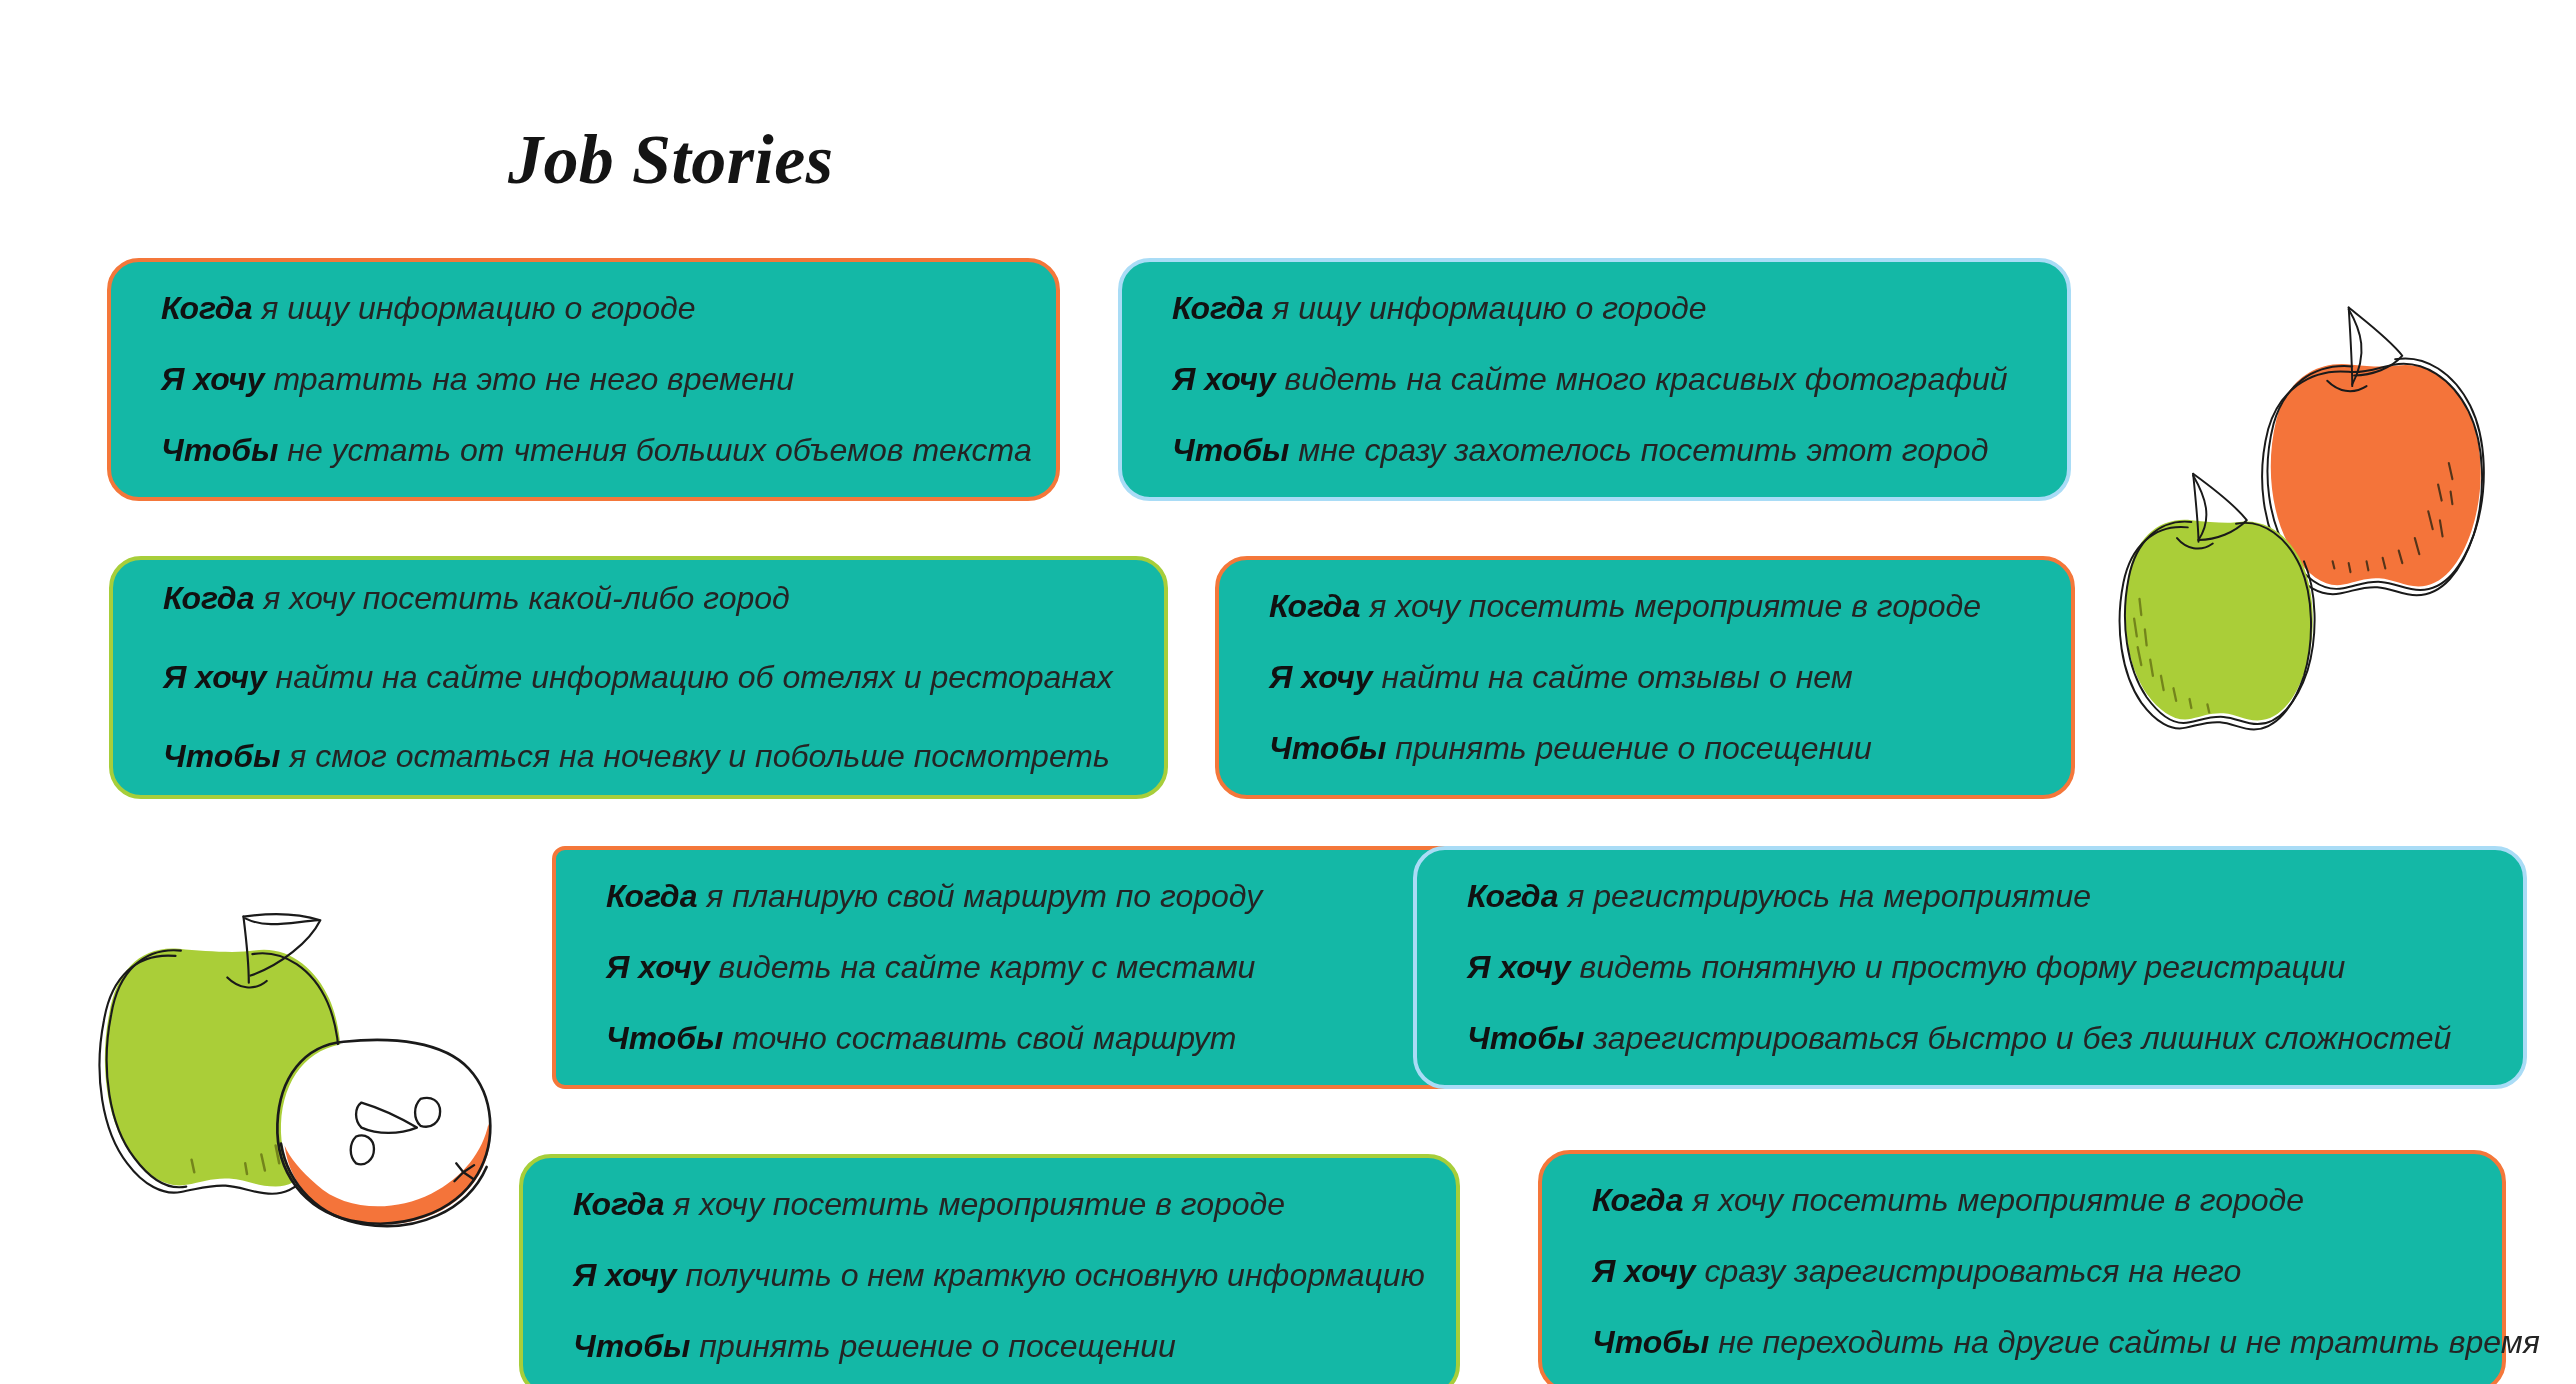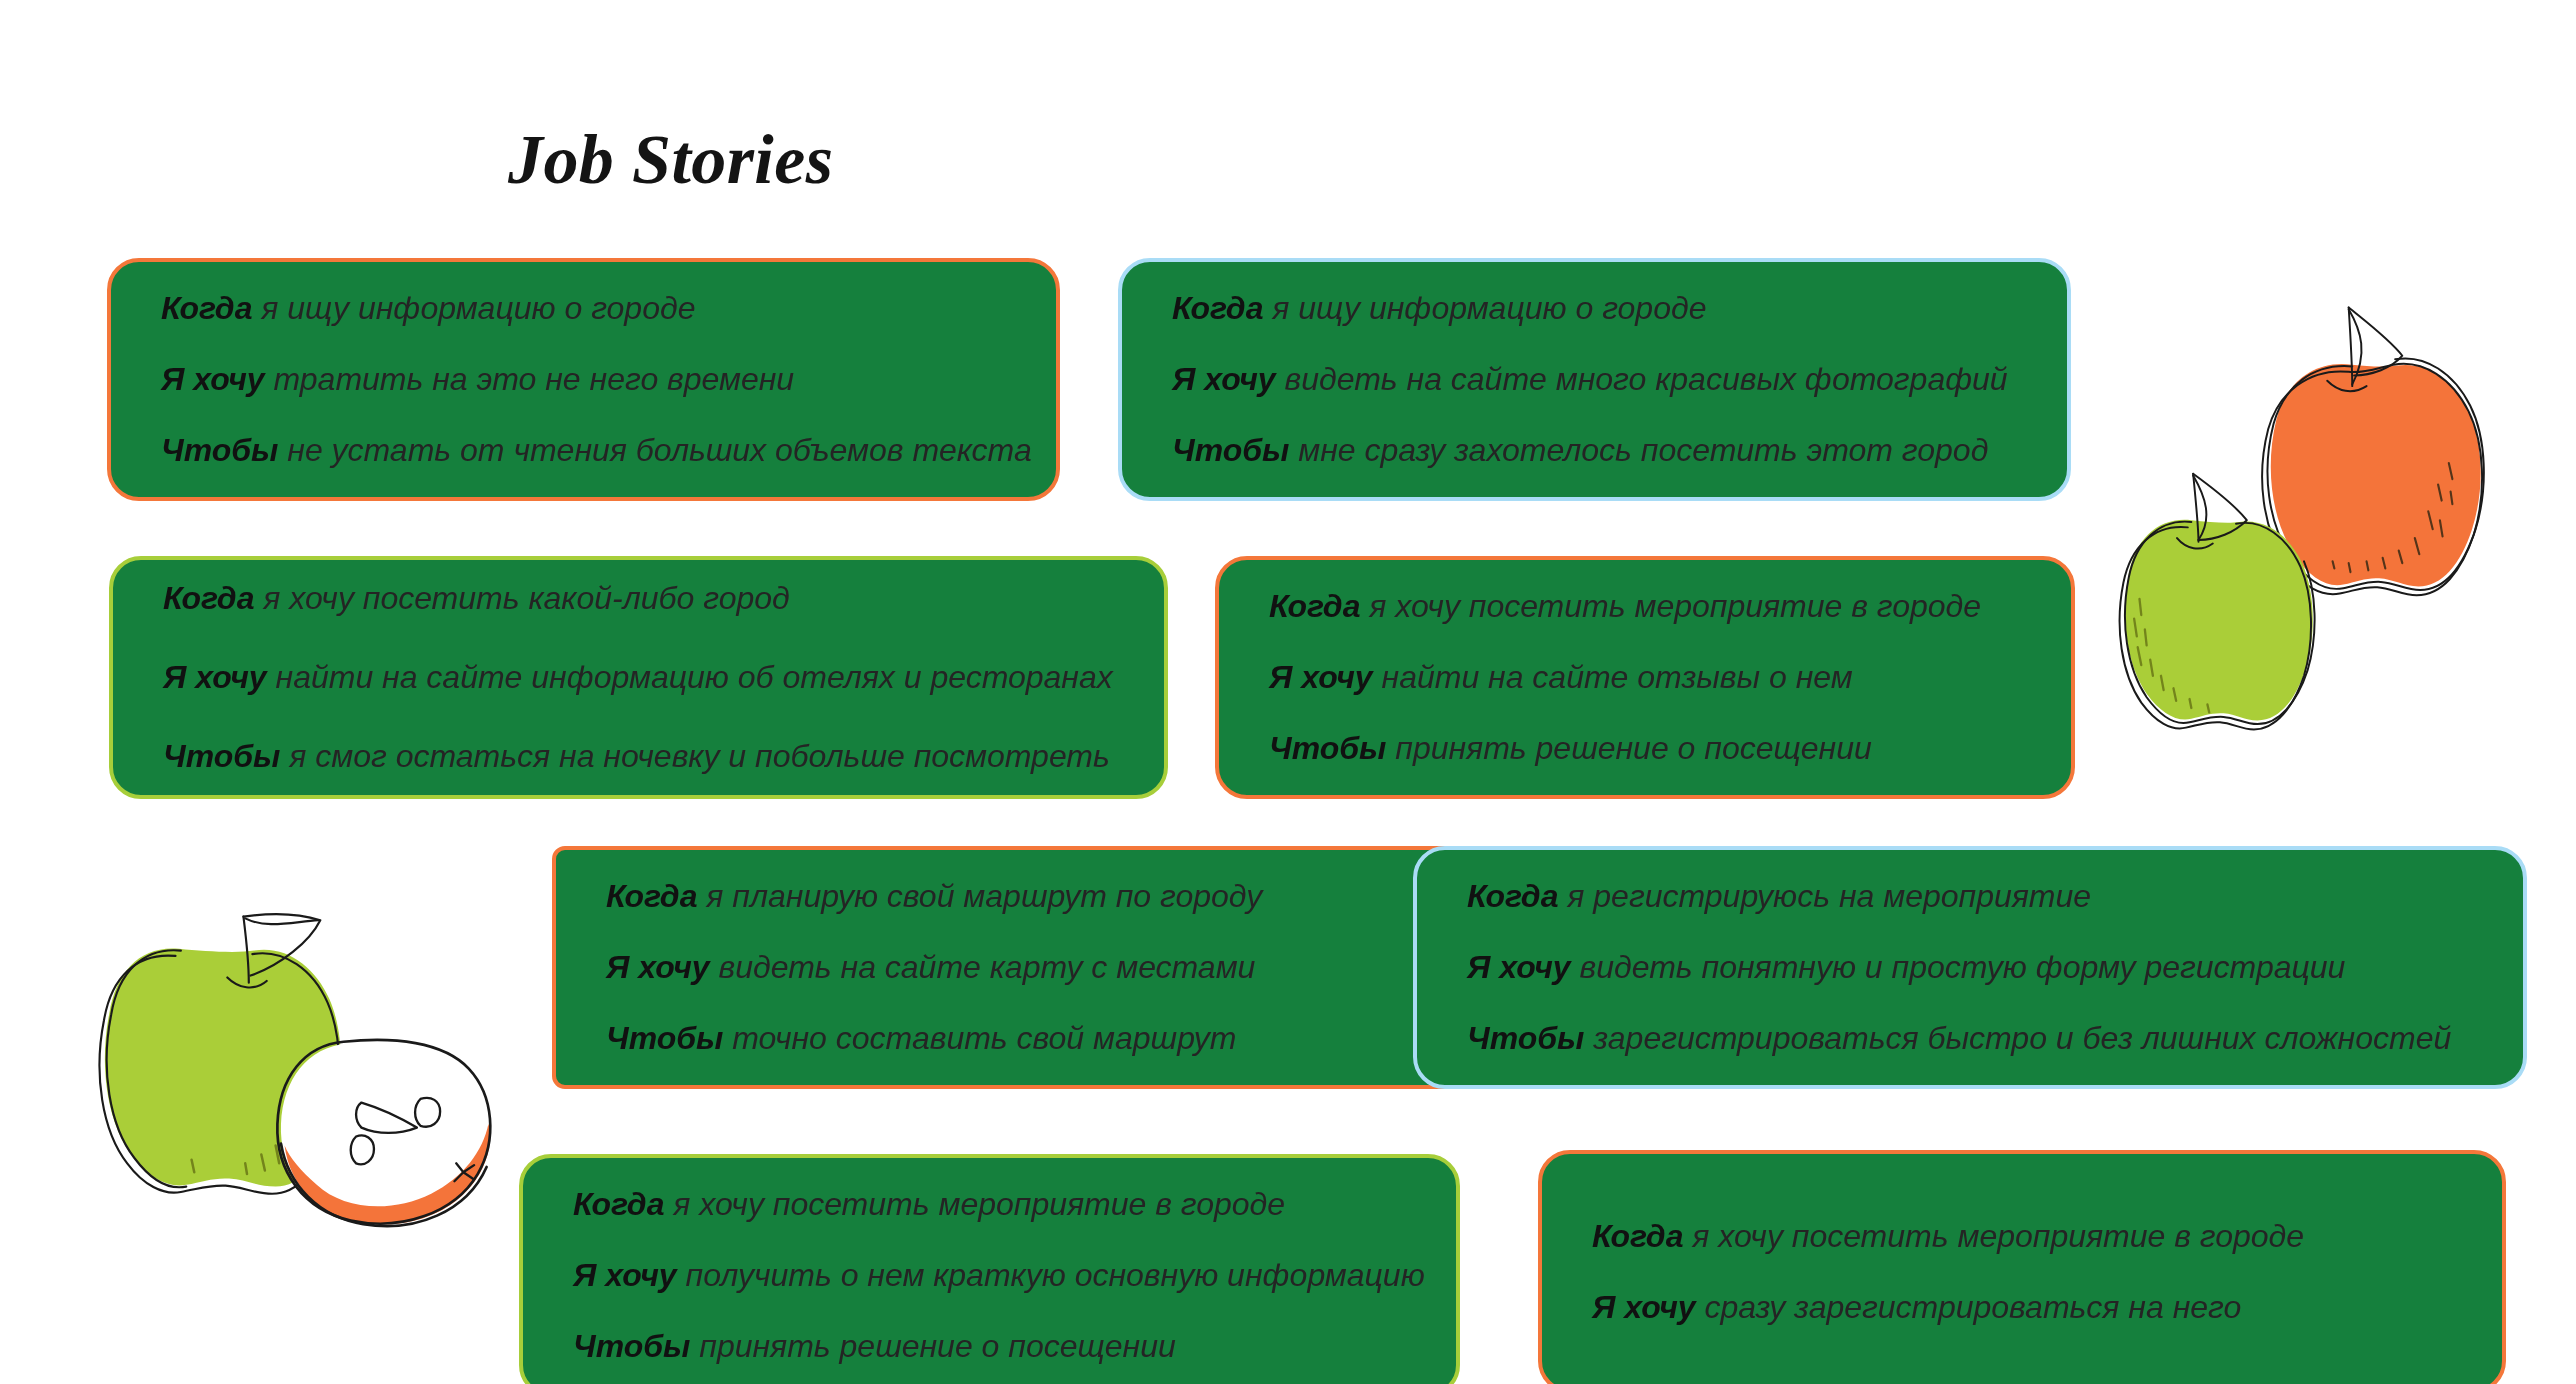--- a/index.html
+++ b/index.html
@@ -28,21 +28,21 @@
     line-height: 1.0;
     letter-spacing: 0.4px;
     color: #141414;
     white-space: nowrap;
   }
 
   
   .card {
     position: absolute;
     box-sizing: border-box;
-    background: #15803d;
+    background: #14b8a6;
     border-style: solid;
     border-width: 4.5px;
     border-radius: 32px;
     display: flex;
     flex-direction: column;
     justify-content: center;
     padding: 4px 50px;
   }
   .card .line {
     font-size: 32px;
@@ -243,16 +243,17 @@
 
   <div class="card green" id="card-7">
     <div class="line"><b>Когда</b><span> я хочу посетить мероприятие в городе</span></div>
     <div class="line"><b>Я хочу</b><span> получить о нем краткую основную информацию</span></div>
     <div class="line"><b>Чтобы</b><span> принять решение о посещении</span></div>
   </div>
 
   <div class="card orange" id="card-8">
     <div class="line"><b>Когда</b><span> я хочу посетить мероприятие в городе</span></div>
     <div class="line"><b>Я хочу</b><span> сразу зарегистрироваться на него</span></div>
+    <div class="line"><b>Чтобы</b><span> не переходить на другие сайты и не тратить время</span></div>
   </div>
 
 </div>
 
 
 </body></html>

